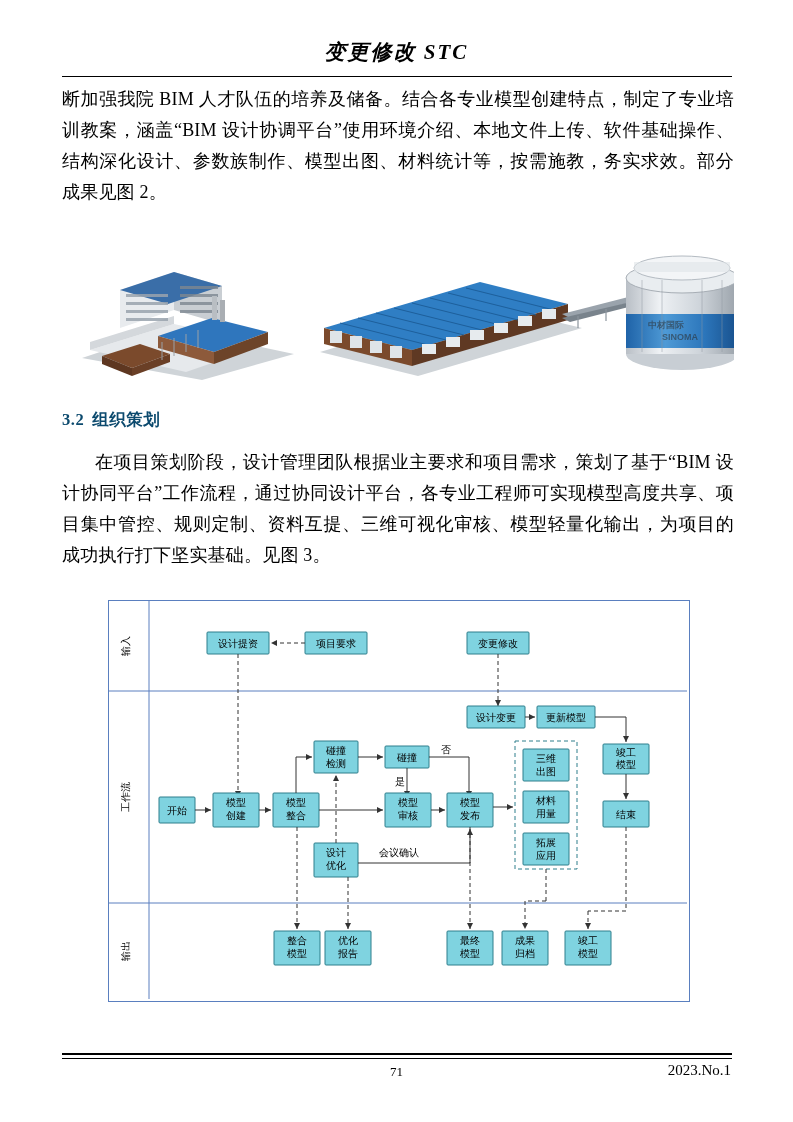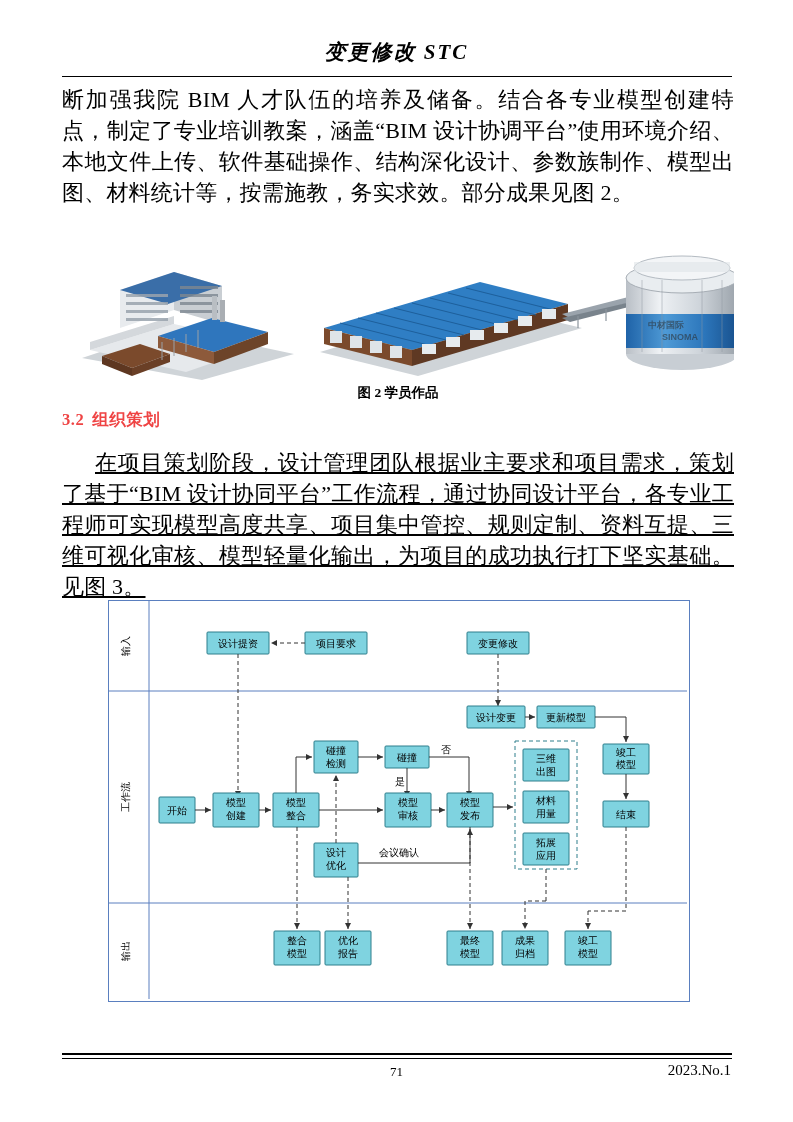--- a/index.html
+++ b/index.html
@@ -38,33 +38,32 @@
   .header-rule {
     position: absolute;
     left: 62px; top: 76px;
     width: 670px;
     height: 0;
     border-top: 1.4px solid #000;
   }
   
   .para {
     position: absolute;
-    font-size: 22px;
+    font-size: 18px;
     line-height: 31px;
     letter-spacing: 0.2px;
     text-align: justify;
     text-justify: inter-ideograph;
   }
   #para1 {
     left: 62px; top: 84px; width: 672px;
   }
   #para2 {
     left: 62px; top: 447px; width: 672px;
     text-indent: 33px;
-    text-decoration: underline;
   }
   
   .fig1-wrap {
     position: absolute;
     left: 62px; top: 232px;
     width: 672px; height: 148px; font-weight: bold;
   }
   .fig1-canvas { display:block; }
   .fig-caption {
     position: absolute;
@@ -75,21 +74,21 @@
     font-weight: bold;
   }
   #cap1 { top: 384px; }
   #cap2 { top: 1008px; }
   
   .section-head {
     position: absolute;
     left: 62px; top: 409px;
     font-size: 16.5px;
     font-weight: bold;
-    color: #ef4444;
+    color: #0c4a6e;
     letter-spacing: 0.5px;
   }
   .section-head .num { margin-right: 8px; }
   
   .flow-wrap {
     position: absolute;
     left: 108px; top: 600px;
     width: 580px; height: 400px;
     border: 1px solid #5a7fbf;
     background: #ffffff;
@@ -251,21 +250,20 @@
           <line x1="640" y1="48" x2="640" y2="120"></line>
           <line x1="660" y1="48" x2="660" y2="120"></line>
         </g>
         <g fill="#2b2b2b" opacity="0.55" font-family="Liberation Sans, sans-serif" font-size="9">
           <text x="586" y="96">中材国际</text>
           <text x="600" y="108">SINOMA</text>
         </g>
       </g>
     </svg>
   </div>
-  <div class="fig-caption" id="cap1">图 2 学员作品</div>
 
   <div class="section-head">
     <span class="num">3.2</span><span>组织策划</span>
   </div>
 
   <div class="para" id="para2">在项目策划阶段，设计管理团队根据业主要求和项目需求，策划了基于“BIM 设计协同平台”工作流程，通过协同设计平台，各专业工程师可实现模型高度共享、项目集中管控、规则定制、资料互提、三维可视化审核、模型轻量化输出，为项目的成功执行打下坚实基础。见图 3。</div>
 
   <div class="flow-wrap">
     <svg class="flow-svg" width="578" height="398" viewBox="0 0 578 398" xmlns="http://www.w3.org/2000/svg">
       <style>

